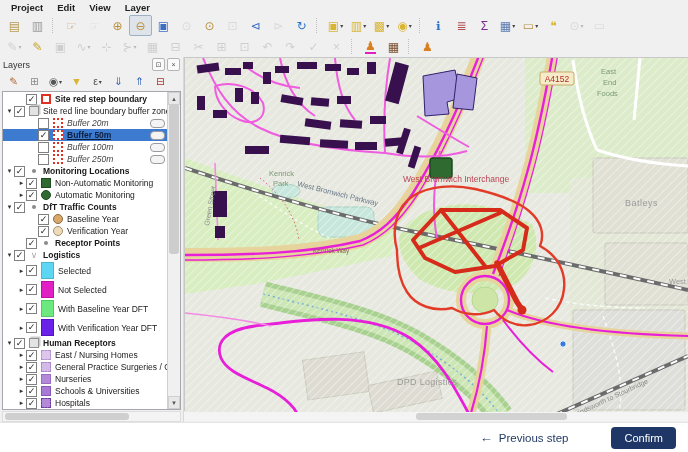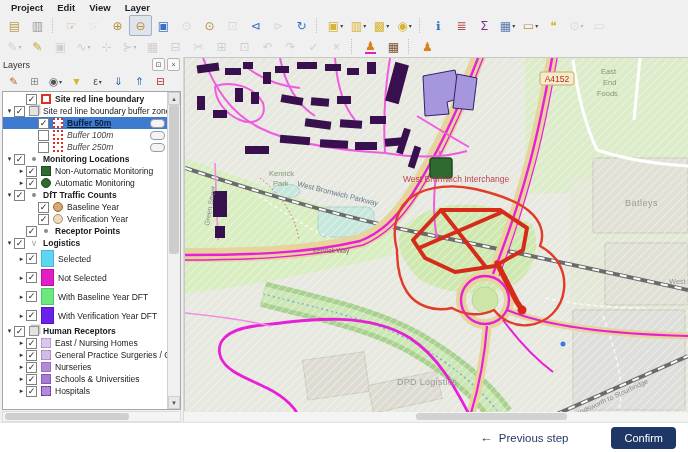--- a/index.html
+++ b/index.html
@@ -273,27 +273,34 @@
           <div class="tb-btn">
             <span class="g" style="color: rgb(176, 48, 48);">⊟</span>
           </div>
         </div>
       <div class="treewrap">
         <div class="tree" id="tree">
             <div class="trow" style="padding-left: 14px;">
               <span class="exp"></span>
               <span class="cb">✓</span>
               <span class="sw red-solid"></span>
-              <span class="lbl b">Site red line boundary</span>
+              <span class="lbl b">Site red step boundary</span>
             </div>
             <div class="trow" style="padding-left: 2px;">
               <span class="exp">▾</span>
               <span class="cb">✓</span>
               <span class="sw group"></span>
               <span class="lbl">Site red line boundary buffer zones</span>
+            </div>
+            <div class="trow" style="padding-left: 26px;">
+              <span class="exp"></span>
+              <span class="cb"></span>
+              <span class="sw red-dash"></span>
+              <span class="lbl i">Buffer 20m</span>
+              <span class="ind"></span>
             </div>
             <div class="trow sel" style="padding-left: 26px;">
               <span class="exp"></span>
               <span class="cb">✓</span>
               <span class="sw red-dash"></span>
               <span class="lbl b u">Buffer 50m</span>
               <span class="ind"></span>
             </div>
             <div class="trow" style="padding-left: 26px;">
               <span class="exp"></span>

